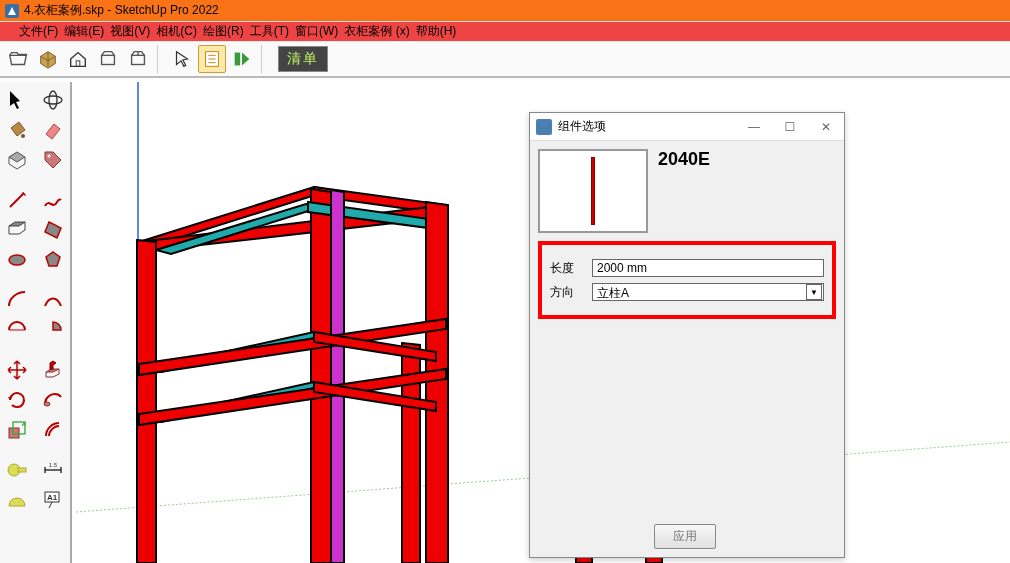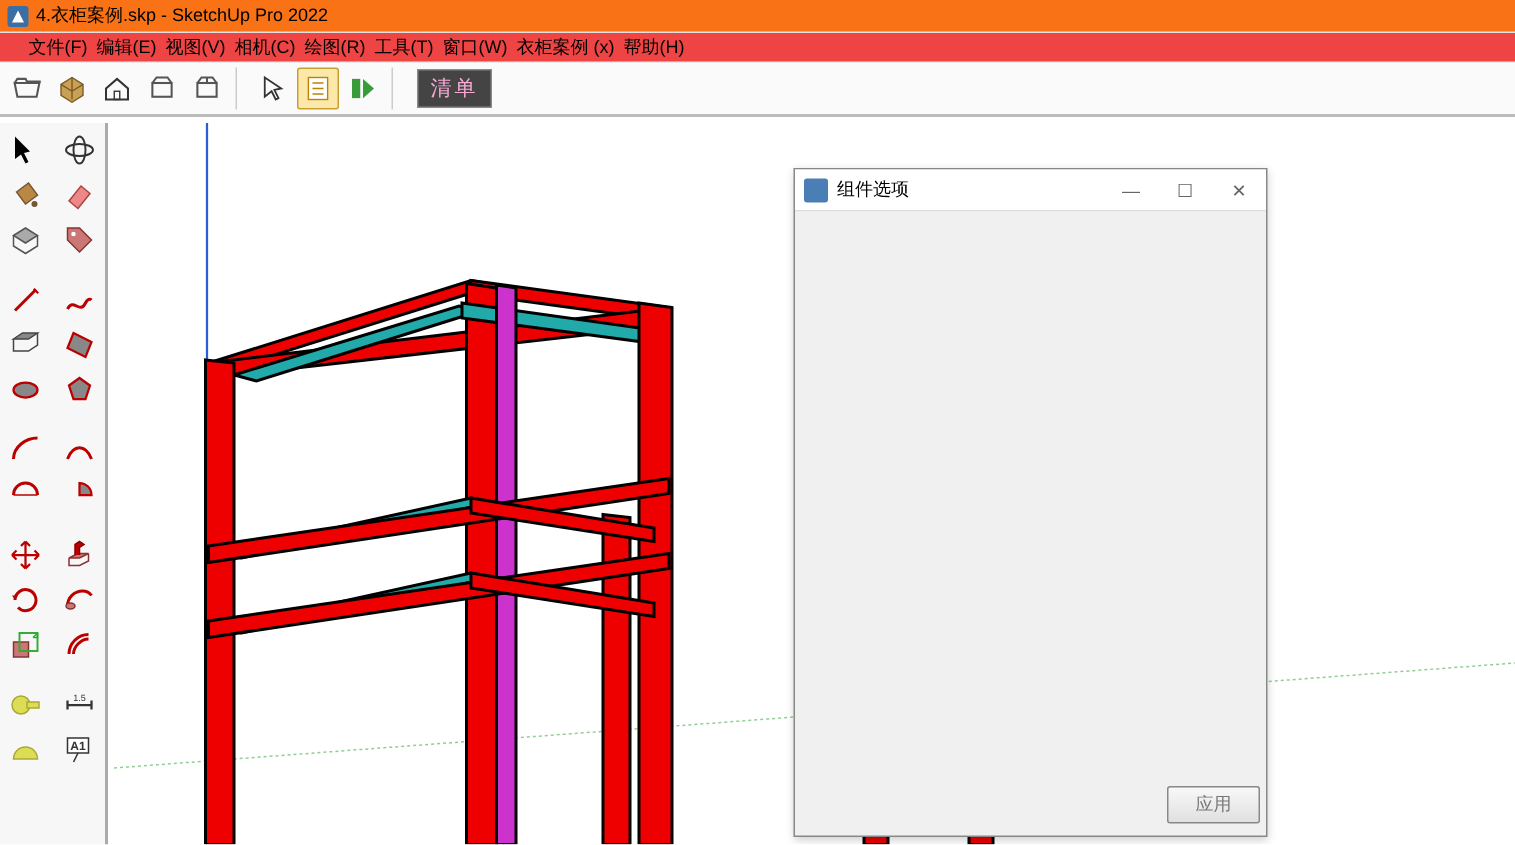--- a/index.html
+++ b/index.html
@@ -9,21 +9,21 @@
 .titlebar .icon { width: 16px; height: 16px; margin-right: 4px; display: inline-flex; align-items: center; justify-content: center; }
 .titlebar .title { font-size: 12px; color: #000; }
 
 .menubar { height: 20px; display: flex; align-items: center; padding-left: 19px; gap: 6px; background: #ef4444; border-bottom: 1px solid #e8e8e8; }
 .menubar span { font-size: 12px; cursor: default; }
 
 .toolbar-row { height: 36px; display: flex; align-items: center; padding: 2px 4px; border-bottom: 2px solid #bbb; gap: 2px; background: #fafafa; }
 .toolbar-row .sep { width: 6px; height: 28px; border-left: 1px solid #ccc; margin: 0 3px; }
 .tool-btn { width: 28px; height: 28px; display: flex; align-items: center; justify-content: center; border: 1px solid transparent; border-radius: 2px; cursor: pointer; }
 .tool-btn svg { width: 22px; height: 22px; }
-.big-btn { border: 1px solid #888; padding: 4px 8px; background: #444; color: #f9a8d4; font-size: 14px; margin-left: 6px; cursor: pointer; height: 26px; display: flex; align-items: center; letter-spacing: 2px; }
+.big-btn { border: 1px solid #888; padding: 4px 8px; background: #444; color: #bef264; font-size: 14px; margin-left: 6px; cursor: pointer; height: 26px; display: flex; align-items: center; letter-spacing: 2px; }
 
 .side-toolbox { position: absolute; left: 0; top: 82px; width: 72px; bottom: 0; background: #f7f7f7; border-right: 2px solid #aaa; display: flex; flex-direction: column; padding: 4px 2px; gap: 2px; }
 .tool-row { display: flex; gap: 2px; justify-content: space-between; }
 .tool-row .tb { width: 30px; height: 28px; display: flex; align-items: center; justify-content: center; border: 1px solid transparent; cursor: pointer; }
 .tool-row .tb svg { width: 24px; height: 24px; }
 
 .viewport { position: absolute; left: 76px; top: 82px; right: 0; bottom: 0; background: #fff; overflow: hidden; }
 .viewport svg.scene { width: 100%; height: 100%; }
 
 .dialog { position: absolute; left: 453px; top: 30px; width: 316px; height: 446px; background: #f0f0f0; border: 1px solid #888; box-shadow: 0 2px 6px rgba(0,0,0,0.2); }
@@ -40,21 +40,21 @@
 .comp-name { font-size: 18px; font-weight: bold; }
 
 .highlight-box { border: 4px solid #f00; padding: 8px; margin-top: 8px; }
 .form-row { display: flex; align-items: center; margin: 6px 0; gap: 6px; }
 .form-row label { width: 36px; font-size: 12px; }
 .form-row input, .form-row select { flex: 1; border: 1px solid #666; padding: 2px 4px; font-size: 12px; height: 18px; background: #fff; }
 .form-row .select-wrap { flex: 1; position: relative; }
 .form-row .select-wrap select { width: 100%; appearance: none; padding-right: 18px; }
 .form-row .select-wrap .caret { position: absolute; right: 2px; top: 1px; width: 16px; height: 16px; border: 1px solid #666; display: flex; align-items: center; justify-content: center; font-size: 8px; pointer-events: none; background: #fff; }
 
-.dialog-footer { position: absolute; bottom: 8px; left: 0; right: 4px; display: flex; justify-content: flex-end; }
+.dialog-footer { position: absolute; bottom: 8px; left: 0; right: 4px; display: flex; justify-content: center; }
 .apply-btn { padding: 3px 18px; border: 1px solid #888; background: linear-gradient(#f8f8f8,#e0e0e0); font-size: 12px; cursor: pointer; border-radius: 2px; color: #777; }
 </style>
 </head>
 <body>
 
 <div class="titlebar">
   <span class="icon">
     <svg viewBox="0 0 16 16">
         <rect x="1" y="1" width="14" height="14" rx="2" fill="#3b6fa3"></rect>
         <path d="M4 12 L8 4 L12 12 Z" fill="#fff"></path>
@@ -365,17 +365,40 @@
   <div class="dialog">
     <div class="dialog-title">
       <span class="ico"></span>
       <span class="txt">组件选项</span>
       <div class="btns">
         <div class="wbtn">—</div>
         <div class="wbtn">☐</div>
         <div class="wbtn">✕</div>
       </div>
     </div>
+    <div class="dialog-body">
+      <div class="preview-row">
+        <div class="thumb">
+            <div class="thumb-inner"></div>
+          </div>
+        <div class="comp-name">2040E</div>
+      </div>
+      <div class="highlight-box">
+        <div class="form-row">
+          <label>长度</label>
+          <input type="text" value="2000 mm" style="">
+        </div>
+        <div class="form-row">
+          <label>方向</label>
+          <div class="select-wrap">
+            <select>
+              <option>立柱A</option>
+            </select>
+            <span class="caret">▼</span>
+          </div>
+        </div>
+      </div>
+    </div>
     <div class="dialog-footer">
       <button class="apply-btn">应用</button>
     </div>
   </div>
 </div>
 
 </body></html>

